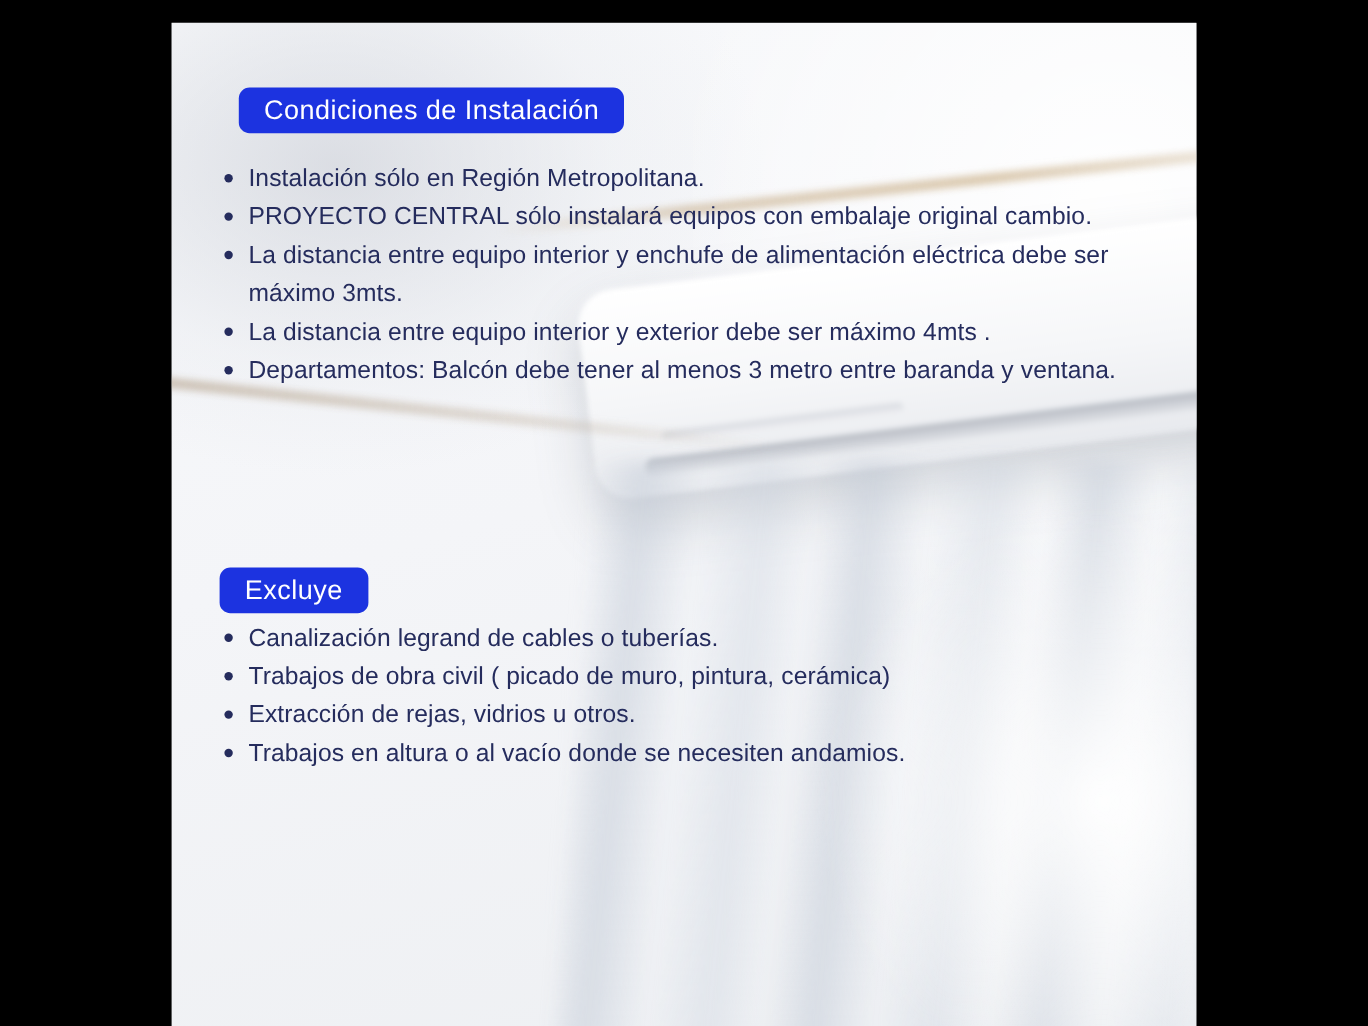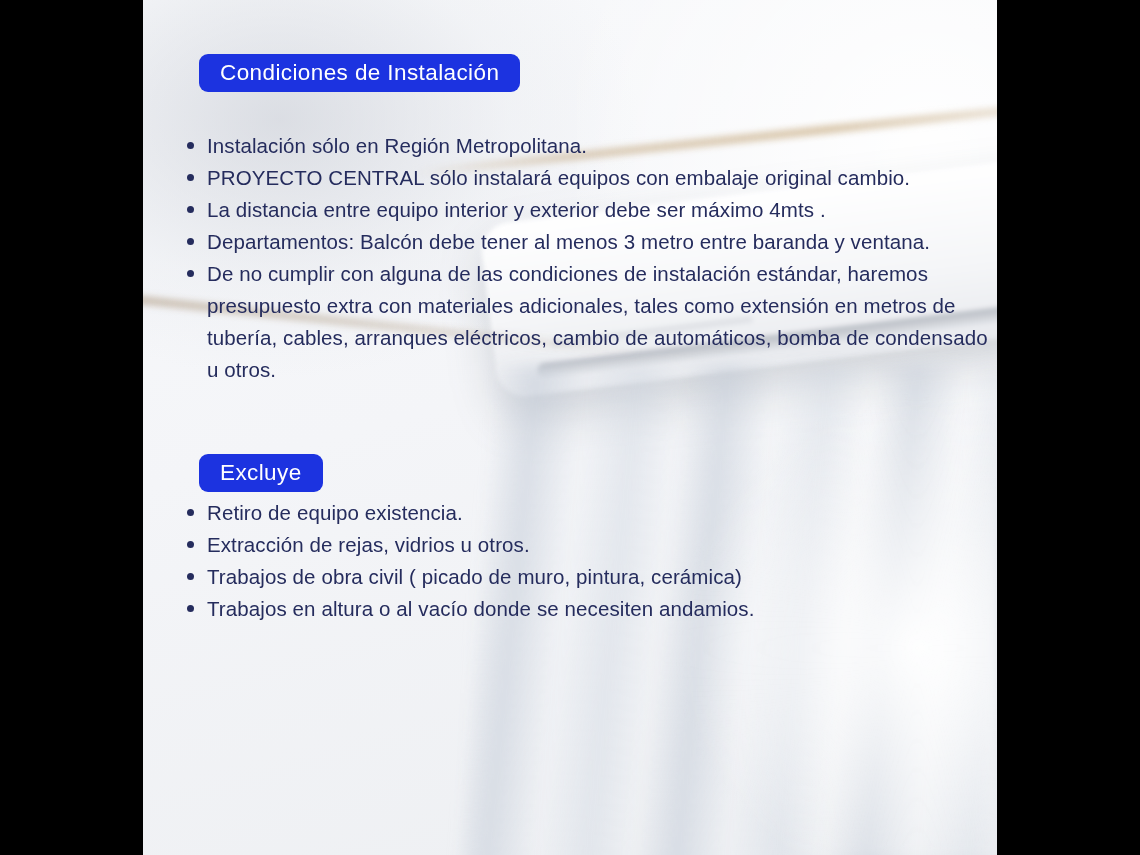--- a/index.html
+++ b/index.html
@@ -9,20 +9,21 @@
     height: 855px;
     background: #000000;
     overflow: hidden;
     font-family: "Liberation Sans", sans-serif;
   }
   .frame {
     position: relative;
     width: 1140px;
     height: 769px;
     background: #000000;
+    margin-top: 19px;
   }
   
   .canvas {
     position: absolute;
     left: 143px;
     top: 0;
     width: 854px;
     height: 855px;
     background: linear-gradient(165deg, #f8f9fb 0%, #f4f5f8 45%, #edeff2 100%);
     overflow: hidden;
@@ -96,21 +97,21 @@
     height: 38px;
     padding: 0 21px;
     border-radius: 9px;
     background: #1c33e0;
     color: #ffffff;
     font-size: 22.5px;
     letter-spacing: 0.4px;
     white-space: nowrap;
   }
   .pill-conditions { left: 56px; top: 54px; }
-  .pill-excludes  { left: 56px; top: 454px; }
+  .pill-excludes  { left: 40px; top: 454px; }
 
   .blist {
     position: absolute;
     z-index: 2;
     margin: 0;
     padding: 0;
     list-style: none;
     width: 808px;
     color: #252c5d;
     font-size: 20.5px;
@@ -124,21 +125,21 @@
   .blist li::before {
     content: "";
     position: absolute;
     left: 2px;
     top: 12px;
     width: 7px;
     height: 7px;
     border-radius: 50%;
     background: #252c5d;
   }
-  .list-conditions { left: 42px; top: 130px; }
+  .list-conditions { left: 42px; top: 114px; }
   .list-excludes   { left: 42px; top: 497px; }
 </style>
 </head>
 <body>
 
 <div class="frame">
   <div class="canvas">
 
     <div class="photo">
       <div class="shadow-topleft"></div>
@@ -152,29 +153,29 @@
       <div class="curtains"></div>
       <div class="curtain-highlight"></div>
     </div>
 
     <div class="pill pill-conditions">
       <span>Condiciones de Instalación</span>
     </div>
     <ul class="blist list-conditions">
         <li>Instalación sólo en Región Metropolitana.</li>
         <li>PROYECTO CENTRAL sólo instalará equipos con embalaje original cambio.</li>
+        <li>La distancia entre equipo interior y enchufe de alimentación eléctrica debe ser máximo 3mts.</li>
         <li>La distancia entre equipo interior y exterior debe ser máximo 4mts .</li>
         <li>Departamentos: Balcón debe tener al menos 3 metro entre baranda y ventana.</li>
-        <li>De no cumplir con alguna de las condiciones de instalación estándar, haremos presupuesto extra con materiales adicionales, tales como extensión en metros de tubería, cables, arranques eléctricos, cambio de automáticos, bomba de condensado u otros.</li>
       </ul>
 
     <div class="pill pill-excludes">
       <span>Excluye</span>
     </div>
     <ul class="blist list-excludes">
-        <li>Retiro de equipo existencia.</li>
+        <li>Canalización legrand de cables o tuberías.</li>
+        <li>Trabajos de obra civil ( picado de muro, pintura, cerámica)</li>
         <li>Extracción de rejas, vidrios u otros.</li>
-        <li>Trabajos de obra civil ( picado de muro, pintura, cerámica)</li>
         <li>Trabajos en altura o al vacío donde se necesiten andamios.</li>
       </ul>
 
   </div>
 </div>
 
 </body></html>

